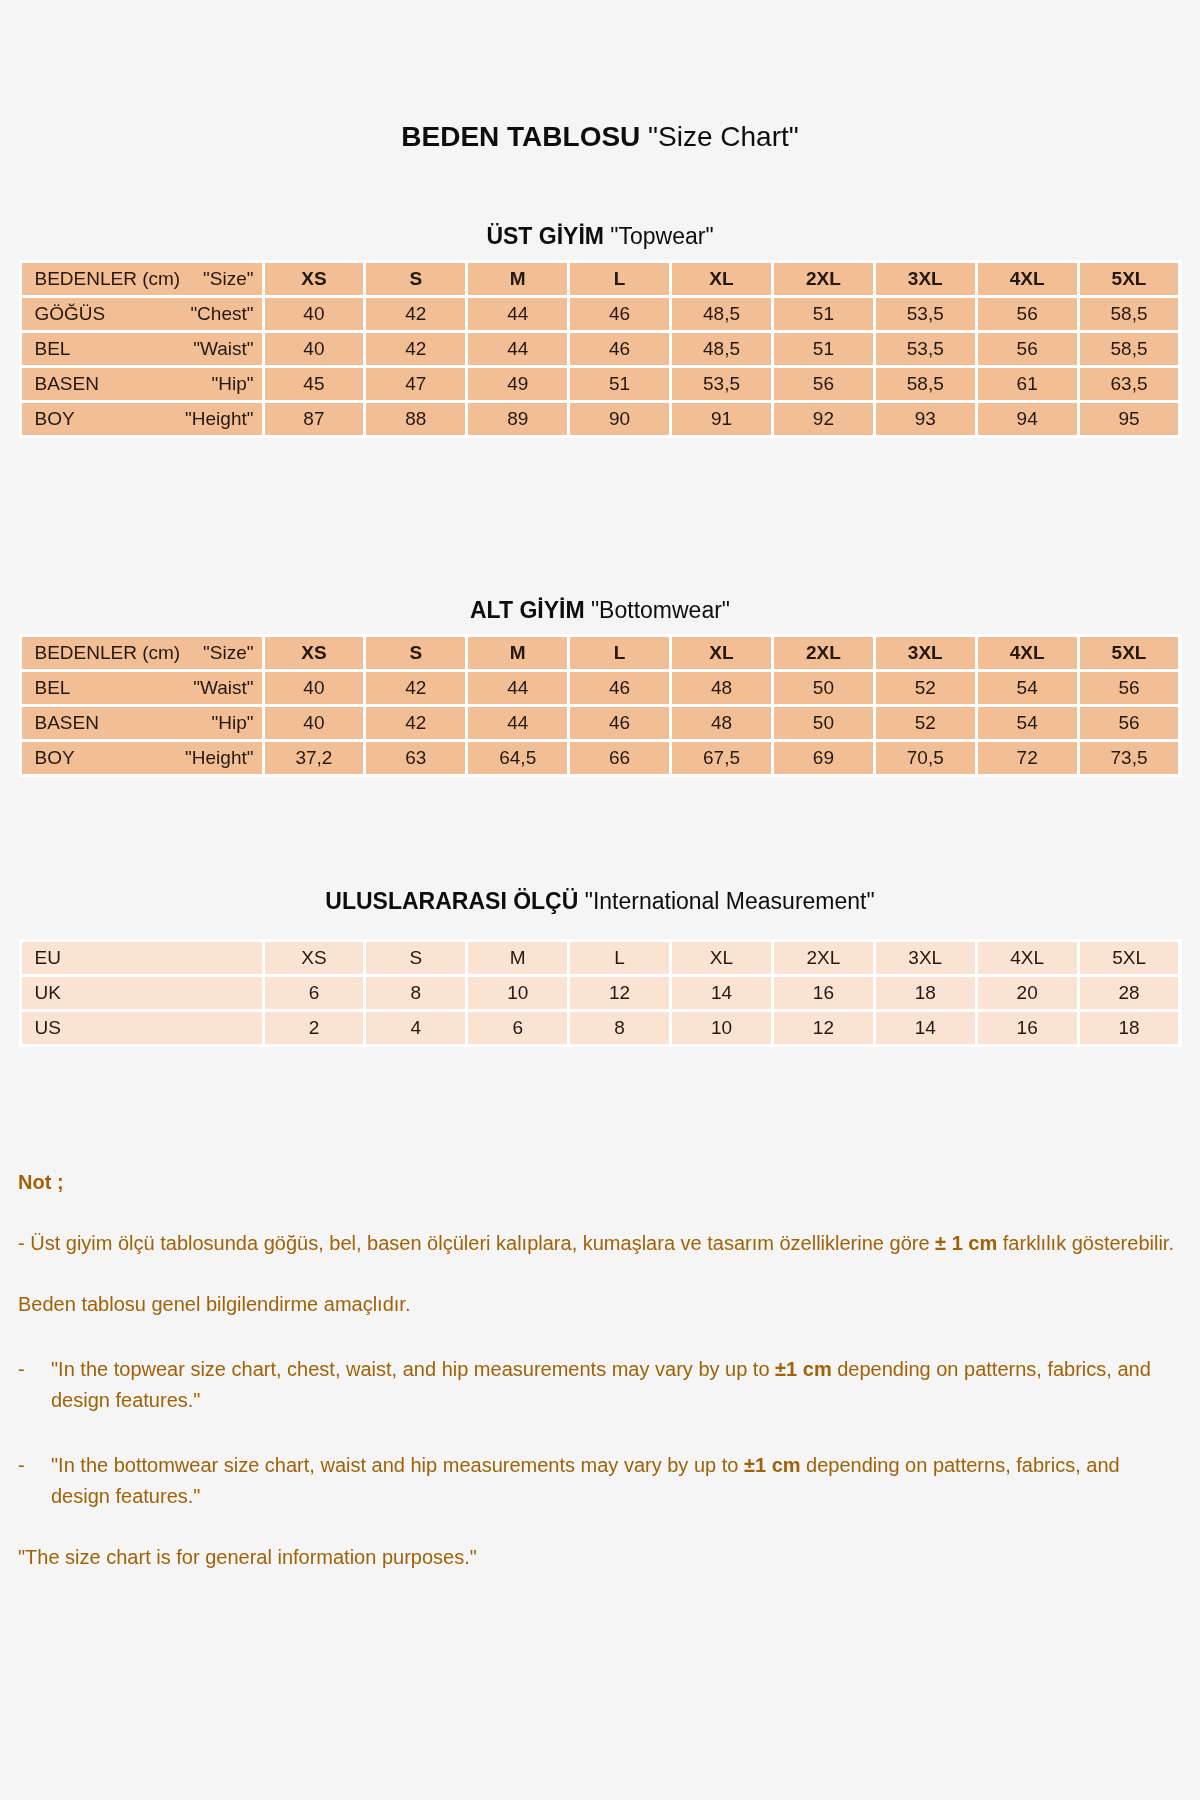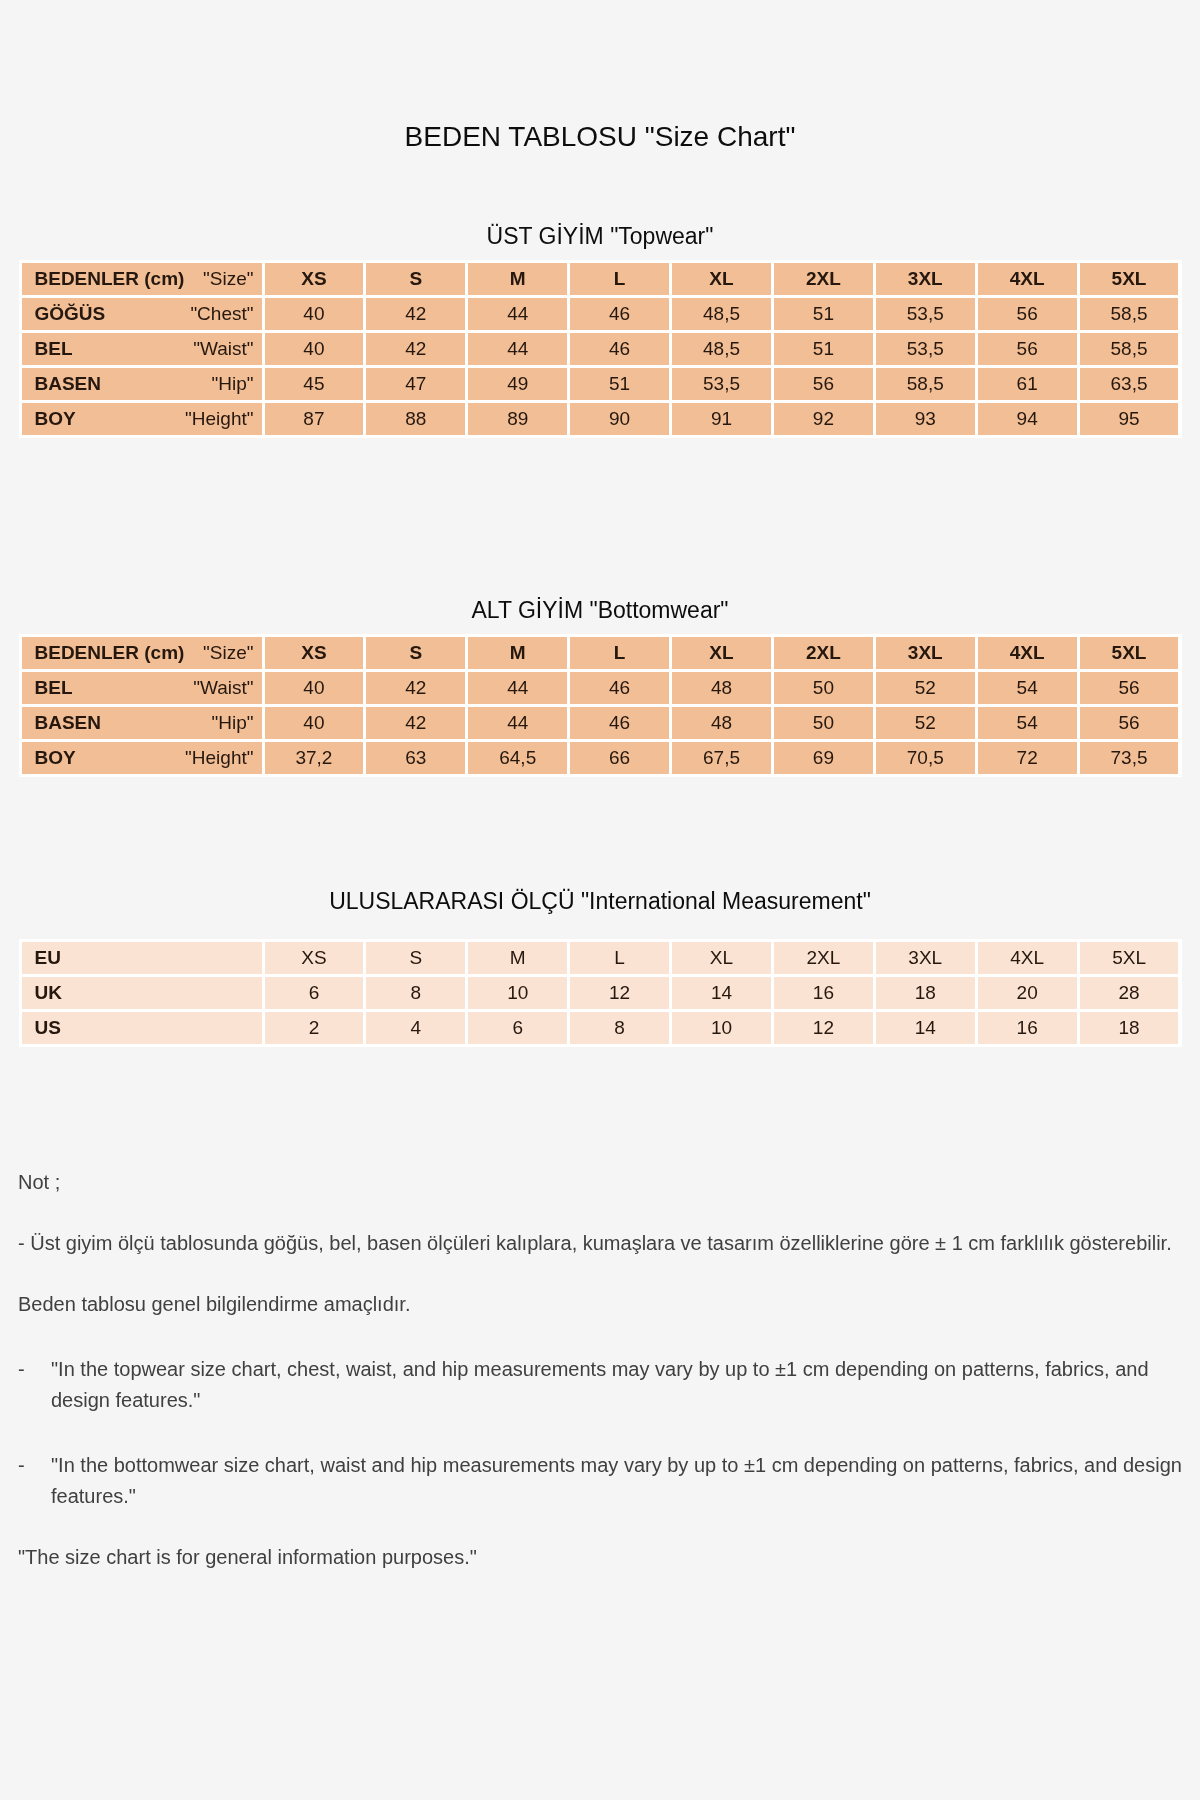--- a/index.html
+++ b/index.html
@@ -3,21 +3,21 @@
 <meta charset="utf-8">
 <style>
   *{margin:0;padding:0;box-sizing:border-box}
   html,body{background:#f5f5f5}
   body{
     width:1200px;height:1800px;margin:0 auto;overflow:hidden;
     font-family:"Liberation Sans","DejaVu Sans",sans-serif;
     color:var(--text,#111);
     -webkit-font-smoothing:antialiased;
   }
-  .b{font-weight:400}
+  .b{font-weight:700}
   .page-title{
     margin-top:120px;text-align:center;font-size:28px;line-height:34px;color:#0d0d0d;
   }
   .page-title .title-en{font-weight:400}
   .section-heading{
     text-align:center;font-size:23px;line-height:29px;color:#0d0d0d;font-weight:400;
   }
   .sh-top{margin-top:68px}
   .sh-bottom{margin-top:158px}
   .sh-intl{margin-top:110px}
@@ -27,24 +27,24 @@
     gap:3px;background:#fff;border:3px solid #fff;
   }
   .size-table.light-table{margin-top:23px}
   .cell{
     height:32px;background:var(--table-cell,#f2be96);
     display:flex;align-items:center;justify-content:center;
     font-size:19px;color:var(--table-text,#26180e);white-space:nowrap;
   }
   .light-table .cell{background:var(--table-cell-light,#fbe3d3)}
   .label-cell{justify-content:space-between;padding:0 8px 0 13px}
-  .label-cell .lt{font-weight:700}
+  .label-cell .lt{font-weight:400}
   .label-cell .le{font-weight:400}
   .hdr{font-weight:700}
-  .notes{margin-top:120px;padding:0 18px;font-size:20px;line-height:31px;color:#404040}
+  .notes{margin-top:120px;padding:0 18px;font-size:20px;line-height:31px;color:#a16207}
   .note{margin-top:30px}
   .note:first-child{margin-top:0}
   .note-bullet{margin-top:34px;display:flex;align-items:flex-start}
   .note-heading{font-weight:700}
   .dash{flex:0 0 33px}
   .bullet-body{flex:1 1 auto}
 </style>
 </head>
 <body>
 

